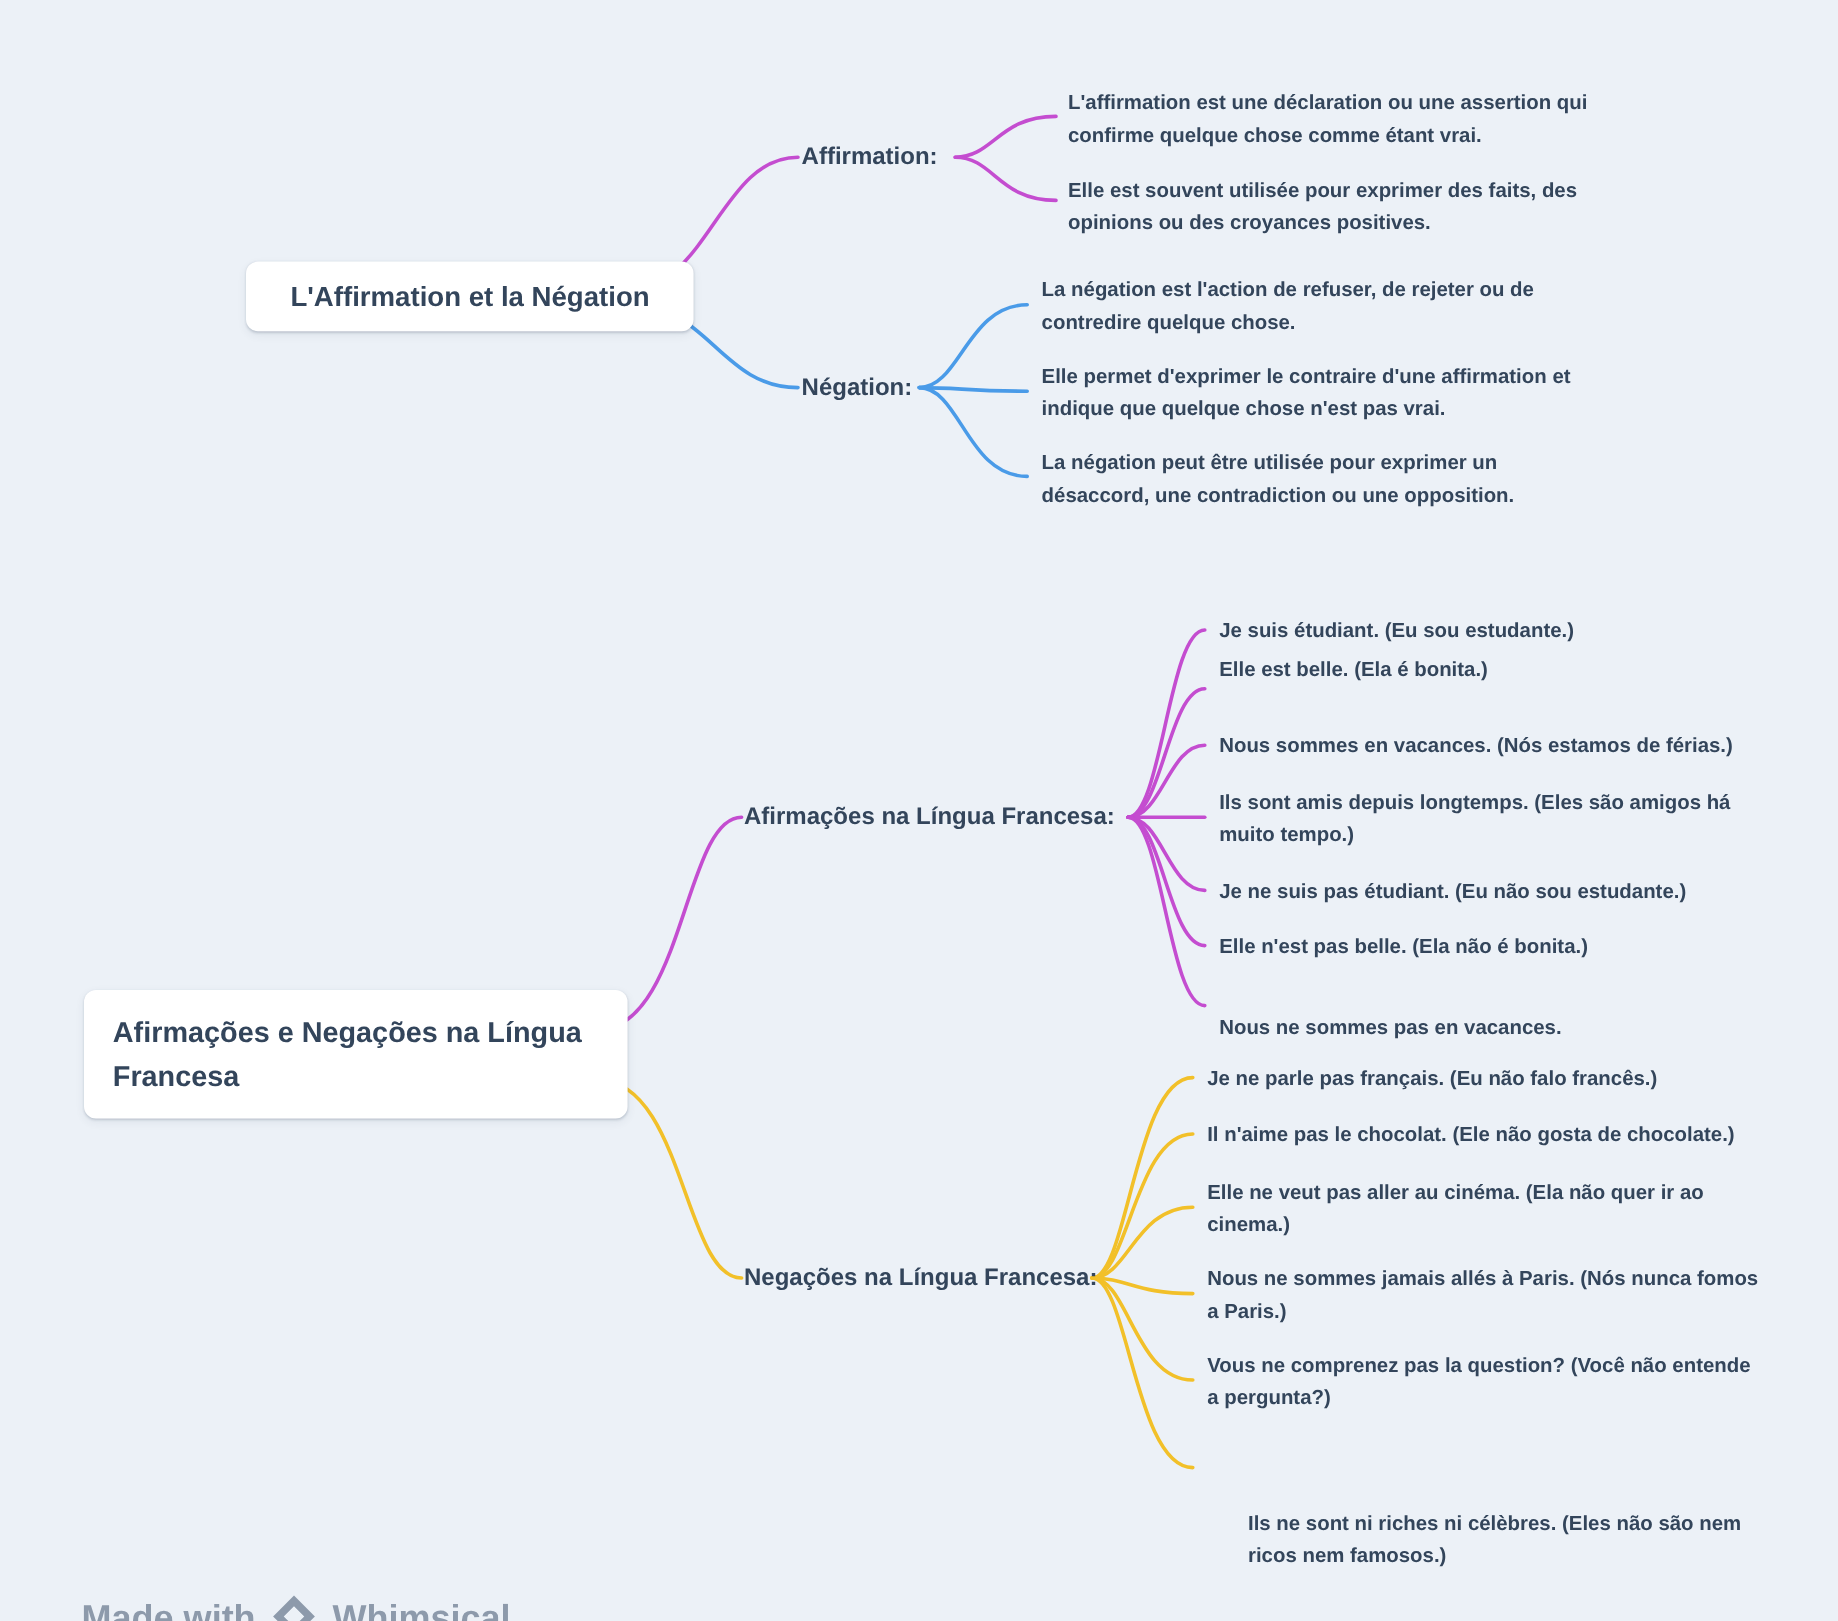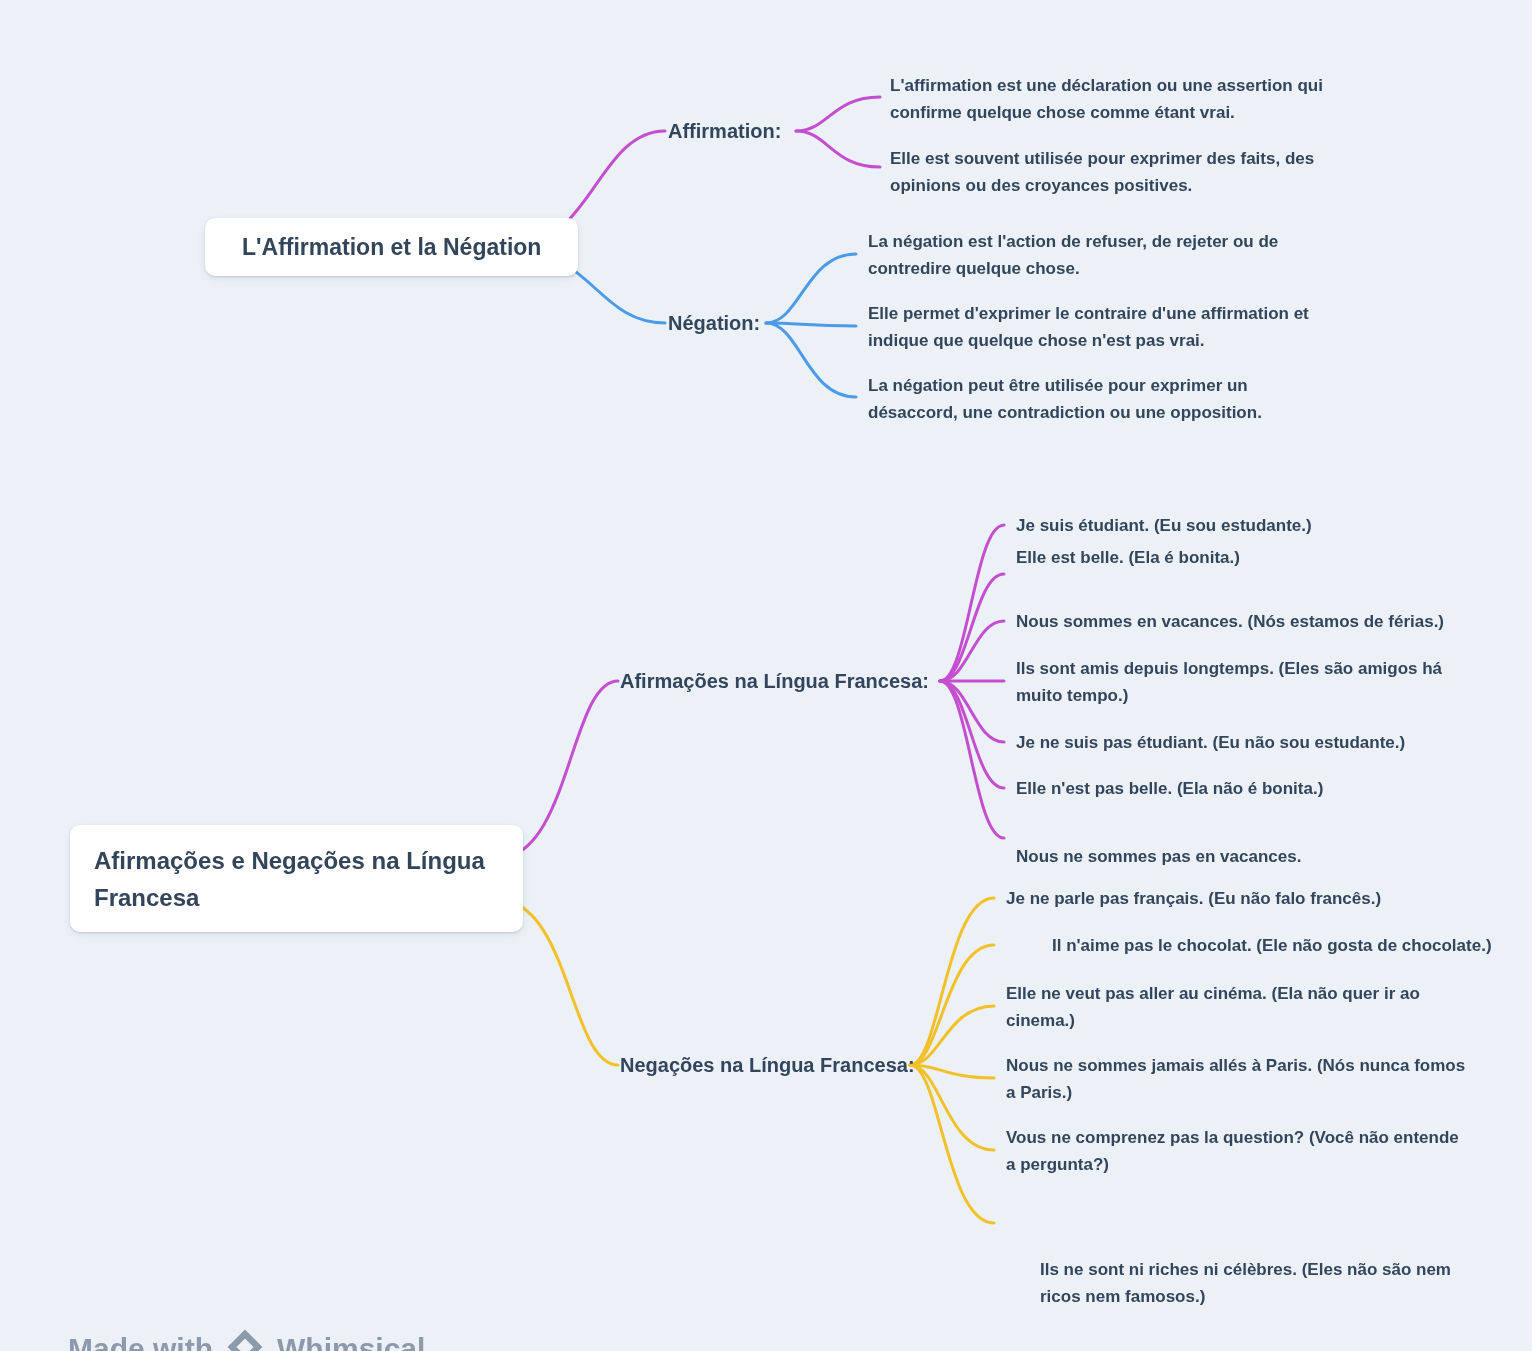--- a/index.html
+++ b/index.html
@@ -142,21 +142,21 @@
   <div class="leaf nw" style="left:1016px; top:729px;">Je ne suis pas étudiant. (Eu não sou estudante.)</div>
 
   <div class="leaf nw" style="left:1016px; top:775px;">Elle n'est pas belle. (Ela não é bonita.)</div>
 
   <div class="leaf nw" style="left:1016px; top:825px;margin-top:18px;">Nous ne sommes pas en vacances.</div>
 
   <div class="branch-label" style="left:620px; top:1052px;">Negações na Língua Francesa:</div>
 
   <div class="leaf nw" style="left:1006px; top:885px;">Je ne parle pas français. (Eu não falo francês.)</div>
 
-  <div class="leaf nw" style="left:1006px; top:932px;margin-left:46px;">Il n'aime pas le chocolat. (Ele não gosta de chocolate.)</div>
+  <div class="leaf nw" style="left:1006px; top:932px;">Il n'aime pas le chocolat. (Ele não gosta de chocolate.)</div>
 
   <div class="leaf" style="left:1006px; top:980px; width:435px;">Elle ne veut pas aller au cinéma. (Ela não quer ir ao cinema.)</div>
 
   <div class="leaf" style="left:1006px; top:1052px; width:465px;">Nous ne sommes jamais allés à Paris. (Nós nunca fomos a Paris.)</div>
 
   <div class="leaf" style="left:1006px; top:1124px; width:465px;">Vous ne comprenez pas la question? (Você não entende a pergunta?)</div>
 
   <div class="leaf" style="left:1006px; top:1256px; width:455px;margin-left:34px;">Ils ne sont ni riches ni célèbres. (Eles não são nem ricos nem famosos.)</div>
 
   <div class="footer">

